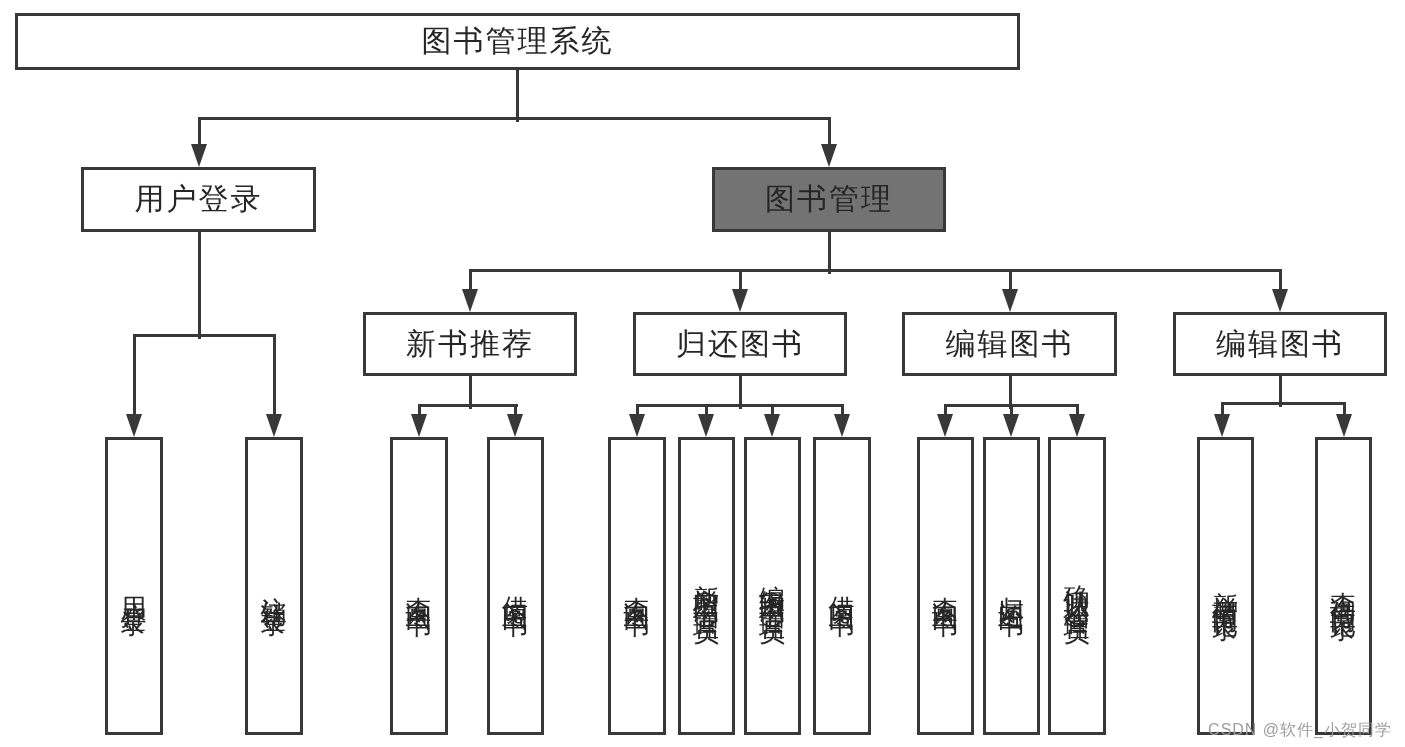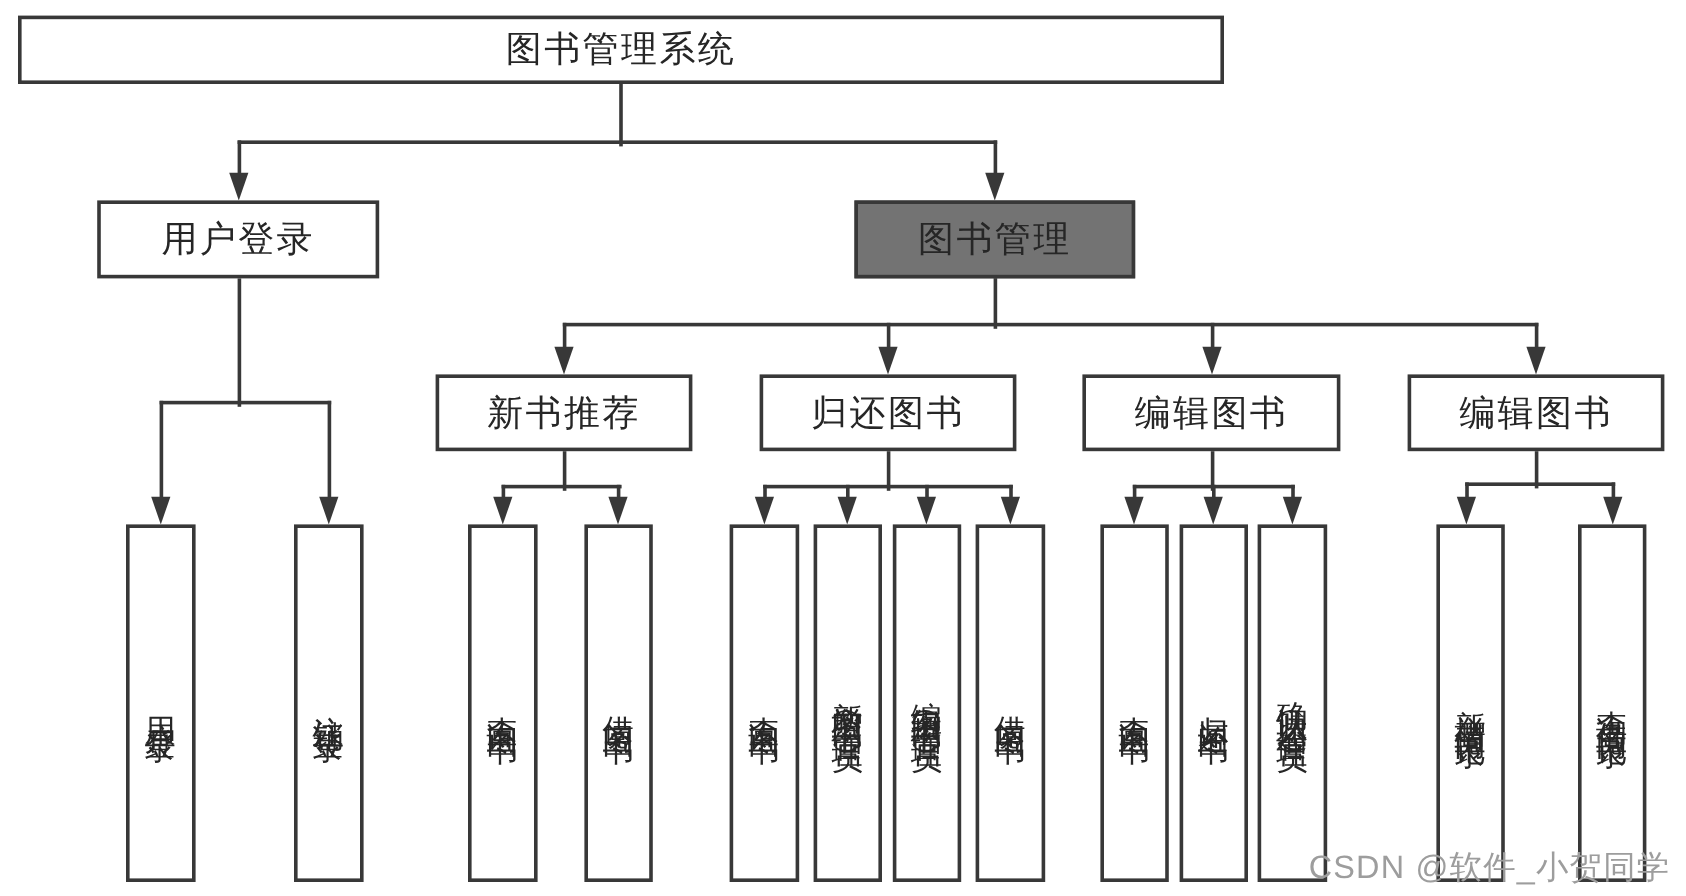--- a/index.html
+++ b/index.html
@@ -50,21 +50,21 @@
     height: 0;
     border-left: 8px solid transparent;
     border-right: 8px solid transparent;
     border-top: 23px solid #383838;
     z-index: 1;
   }
   .watermark {
     position: absolute;
     right: 13px;
     bottom: 6px;
-    font-size: 27px;
+    font-size: 16px;
     letter-spacing: 1px;
     color: #9d9d9d;
     z-index: 5;
   }
 </style>
 </head>
 <body>
 
 <div class="stage">
   <div id="layers">

